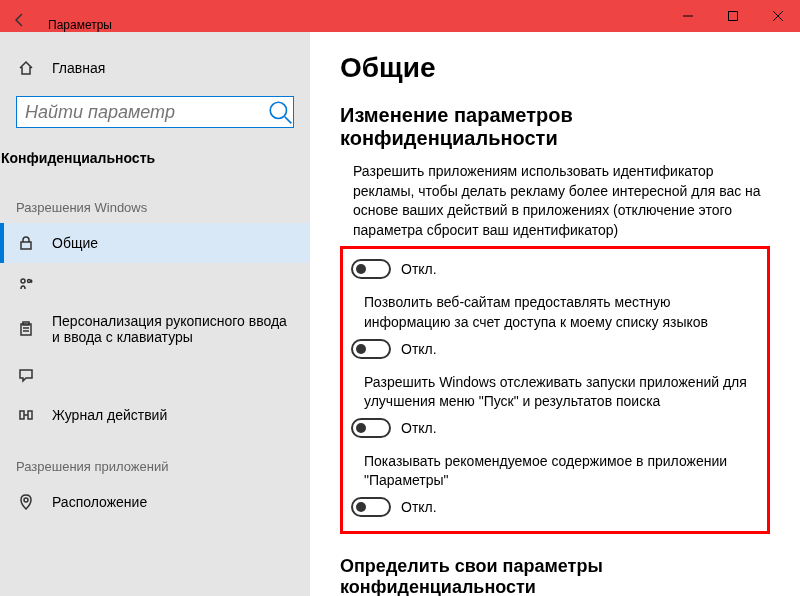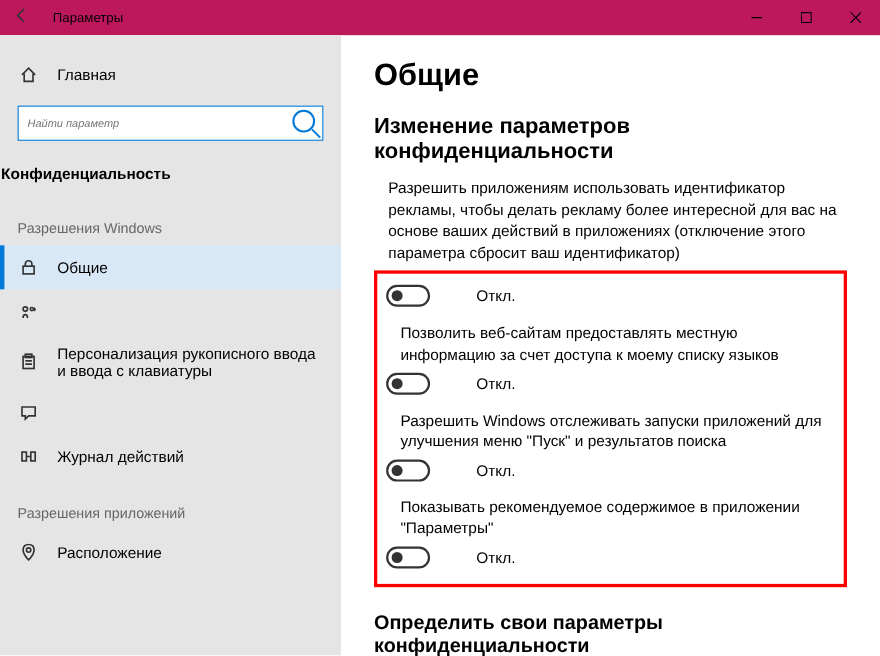--- a/index.html
+++ b/index.html
@@ -1,43 +1,43 @@
 <!DOCTYPE html>
 <html><head>
 <meta charset="utf-8">
 <style>
   * { box-sizing: border-box; margin: 0; padding: 0; font-family: "Segoe UI", sans-serif; }
   body { width: 800px; height: 596px; background: #fff; overflow: hidden; position: relative; }
-  .titlebar { height: 32px; display: flex; align-items: center; background: #be185d; }
+  .titlebar { height: 32px; display: flex; align-items: flex-end; background: #ef4444; }
   .titlebar .back { width: 40px; text-align: center; font-size: 16px; color: #333; cursor: pointer; }
   .titlebar .title { font-size: 12px; color: #000; margin-left: 8px; }
   .titlebar .spacer { flex: 1; }
   .winbtn { width: 45px; height: 32px; display: flex; align-items: center; justify-content: center; color: #000; }
   .winbtn svg { width: 10px; height: 10px; }
   .content { display: flex; height: calc(596px - 32px); }
   .sidebar { width: 310px; background: #e5e5e5; padding-top: 20px; overflow-y: auto; position: relative; }
   .sidebar .home { display: flex; align-items: center; padding: 8px 16px; font-size: 14px; cursor: pointer; }
   .sidebar .home .icon { width: 20px; margin-right: 16px; display:flex; align-items:center; justify-content:center;}
   .searchwrap { padding: 12px 16px; }
   .searchbox { width: 100%; border: 1px solid #0078d7; height: 32px; display: flex; align-items: center; background: #fff; }
-  .searchbox input { flex: 1; border: none; outline: none; font-size: 10px; padding: 0 8px; background: transparent; font-style: italic; color: #666; }
+  .searchbox input { flex: 1; border: none; outline: none; font-size: 18px; padding: 0 8px; background: transparent; font-style: italic; color: #666; }
   .searchbox .sicon { width: 30px; display: flex; align-items: center; justify-content: center; color: #0078d7; }
   .section-title { font-size: 14px; font-weight: 600; padding: 10px 1px; }
   .section-header { font-size: 13px; color: #666; padding: 24px 16px 8px 16px; }
   .navitem { display: flex; align-items: center; padding: 10px 16px; font-size: 14px; cursor: pointer; position: relative; min-height: 40px;}
   .navitem.active { background: #d9e8f7; }
   .navitem.active::before { content: ""; position: absolute; left: 0; top: 0; bottom: 0; width: 4px; background: #0078d7; }
   .navitem .icon { width: 20px; margin-right: 16px; display:flex; align-items:center; justify-content:center; flex-shrink:0;}
   .navitem .label { flex: 1; }
   .main { flex: 1; padding: 20px 30px; overflow-y: auto; }
   .main h1 { font-size: 28px; font-weight: 600; margin-bottom: 20px; }
   .main h2 { font-size: 20px; font-weight: 600; margin-bottom: 12px; }
   .main h2.small { font-size: 18px; margin-top: 22px; }
   .desc { font-size: 14px; line-height: 1.4; margin-bottom: 6px; margin-left: 13px; }
-  .toggle-row { display: flex; align-items: center; margin: 6px 0 14px 0; gap: 32px; }
+  .toggle-row { display: flex; align-items: center; margin: 6px 0 14px 0; }
   .toggle { width: 40px; height: 20px; border: 2px solid #333; border-radius: 10px; position: relative; background: #fff; cursor: pointer; }
   .toggle .knob { width: 10px; height: 10px; background: #333; border-radius: 50%; position: absolute; left: 3px; top: 3px; }
   .toggle-label { font-size: 14px; margin-left: 10px; }
   .redbox { border: 3px solid #f00; padding: 4px 8px 0px 8px; margin-bottom: 8px;}
   .icon svg { width: 16px; height: 16px; stroke: #333; fill: none; stroke-width: 1.5; }
 
   
   .main::-webkit-scrollbar { width: 16px; }
   .main::-webkit-scrollbar-thumb { background: #ccc; }
   .main::-webkit-scrollbar-track { background: #f0f0f0; }

